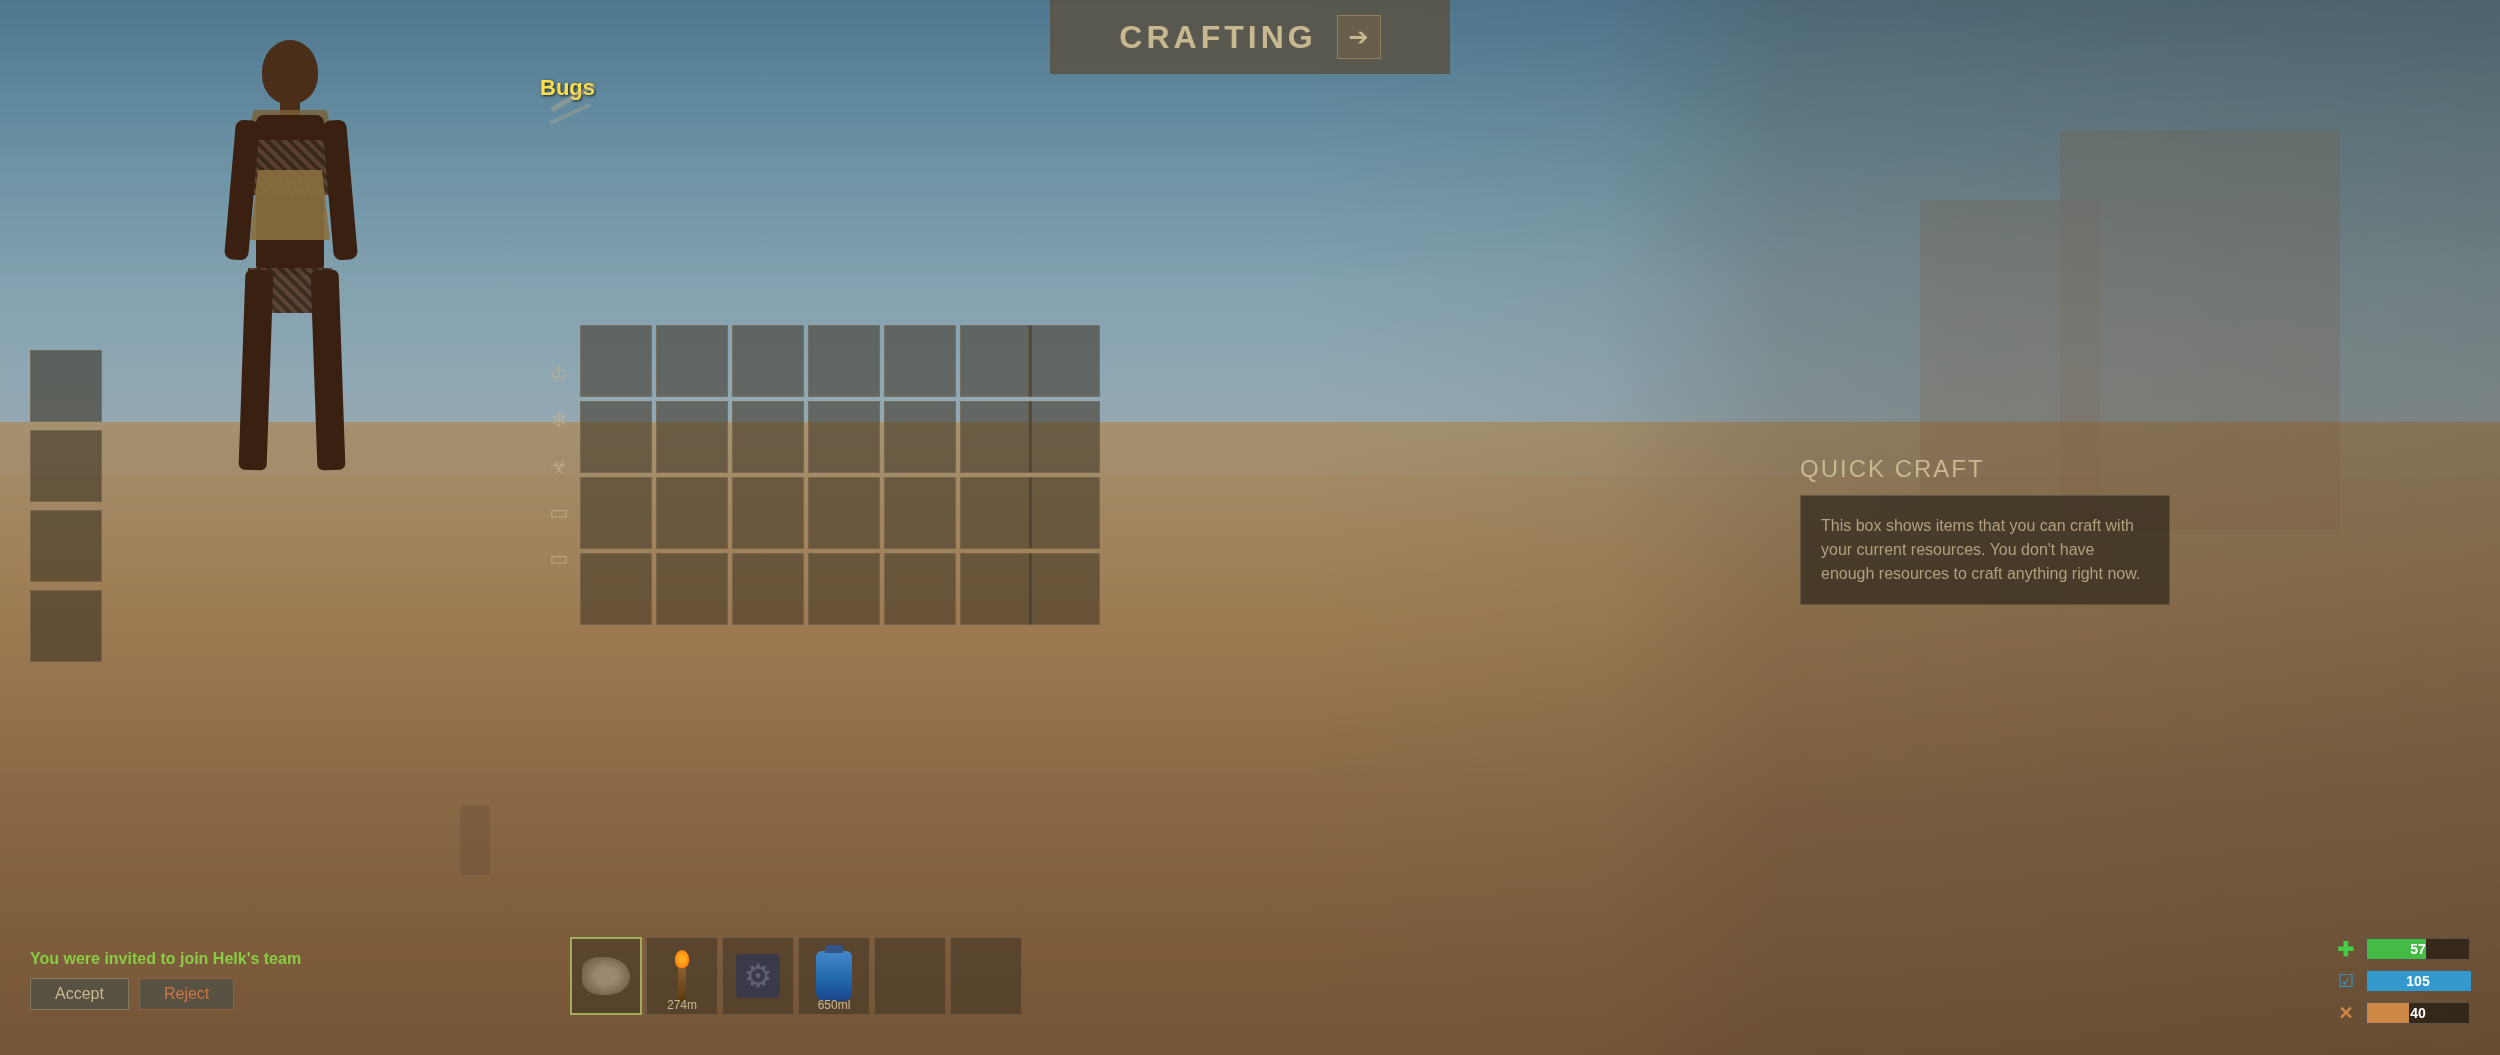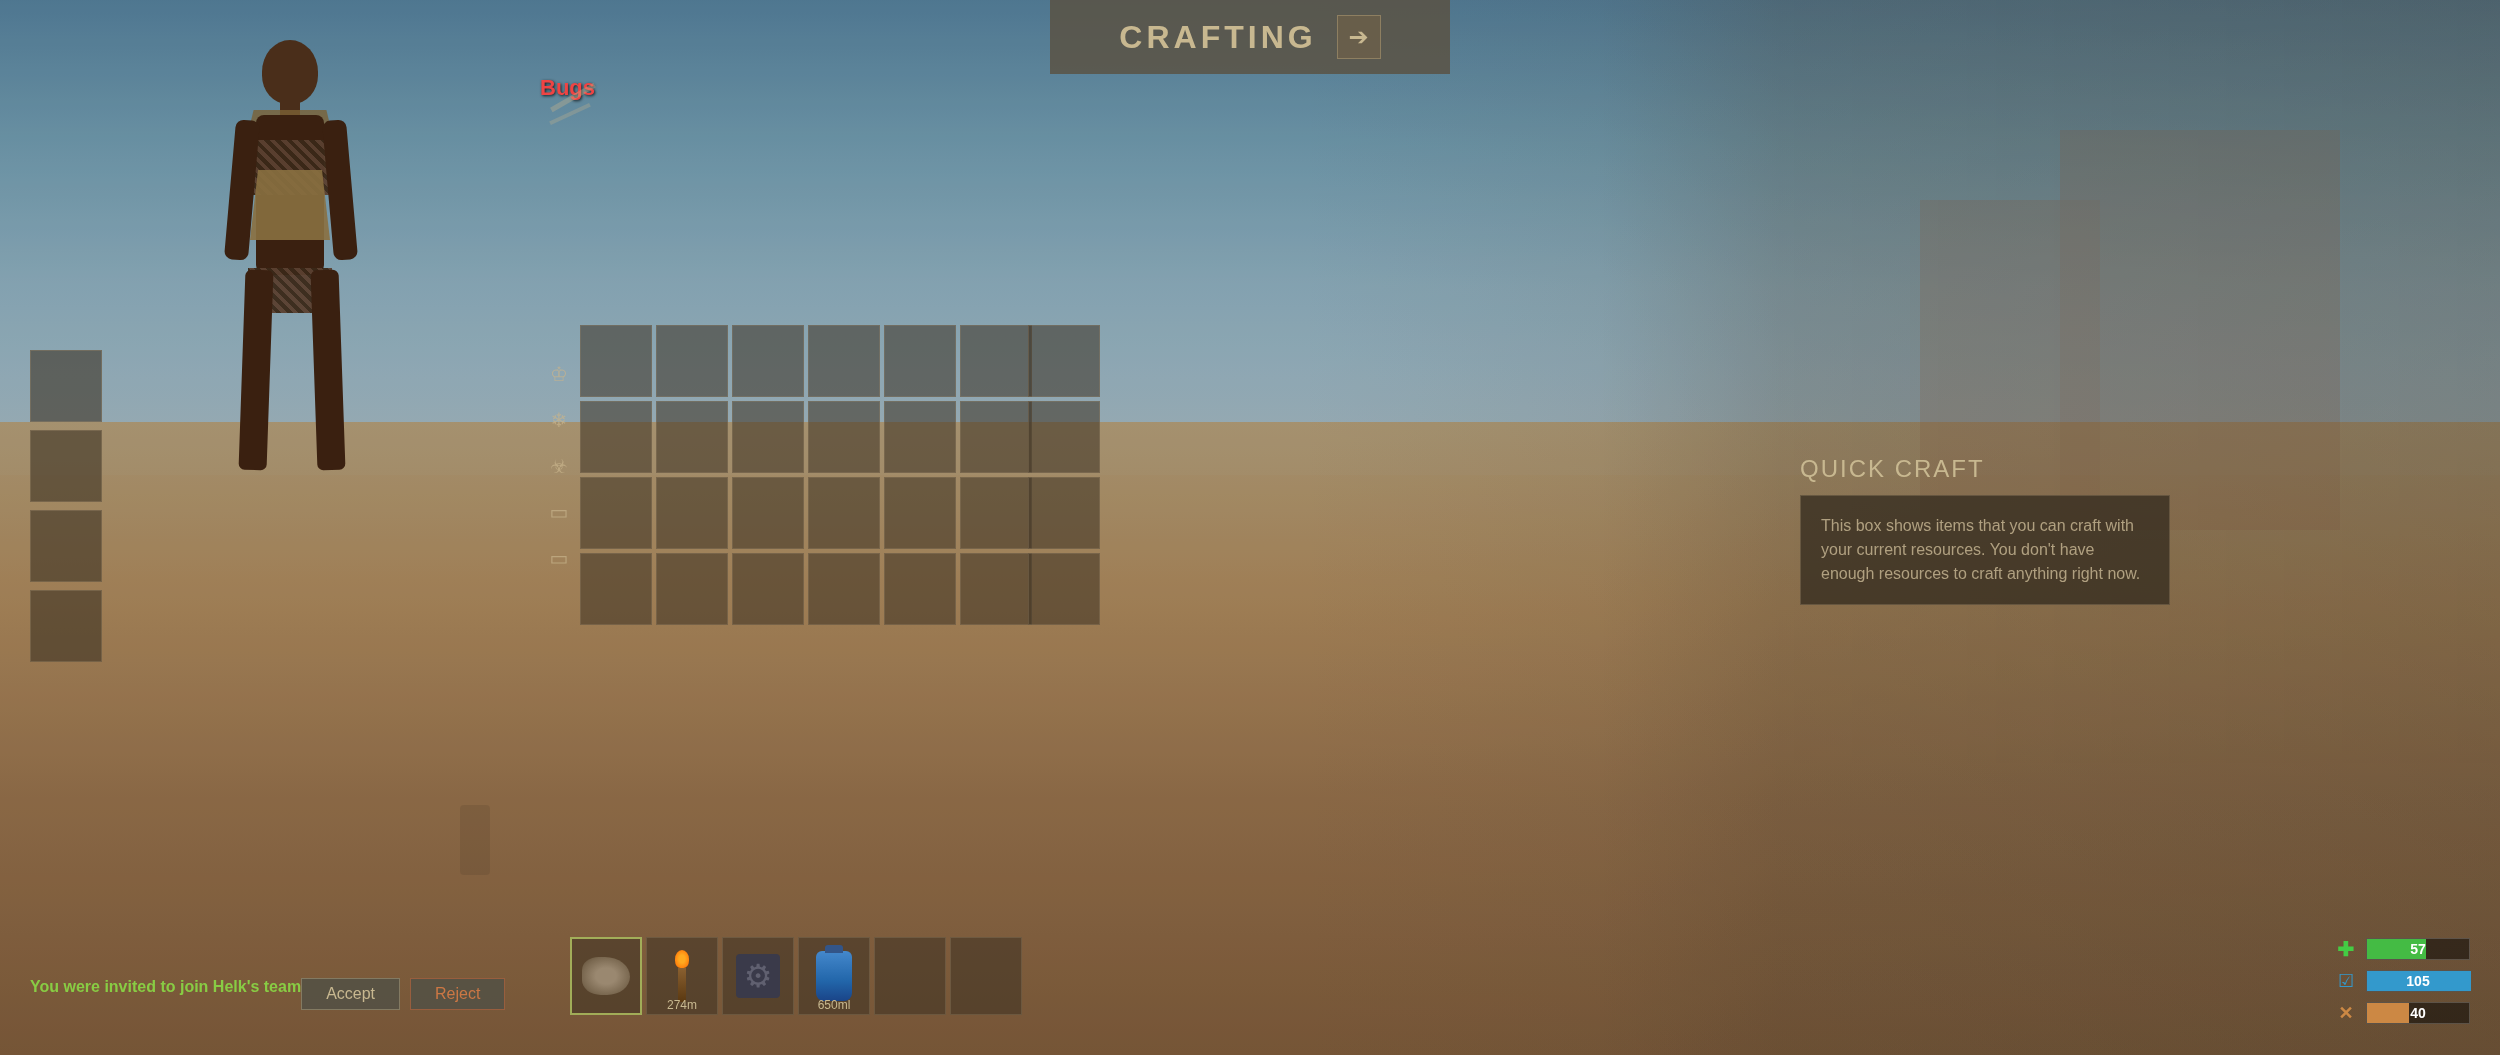--- a/index.html
+++ b/index.html
@@ -262,21 +262,21 @@
       font-size: 24px;
     }
 
     
     .character-name {
       position: absolute;
       top: 75px;
       left: 540px;
       font-size: 22px;
       font-weight: 700;
-      color: #ef4444;
+      color: #fde047;
       text-shadow: 1px 1px 3px rgba(0,0,0,0.8);
     }
 
     
     .inventory-area {
       position: absolute;
       top: 325px;
       left: 580px;
       width: 580px;
     }
@@ -461,22 +461,22 @@
       background: #335588;
       border-radius: 3px 3px 0 0;
     }
 
     
     .team-invite {
       position: absolute;
       bottom: 45px;
       left: 30px;
       display: flex;
-      flex-direction: row;
-      gap: 0;
+      flex-direction: column;
+      gap: 10px;
     }
 
     .invite-text {
       font-size: 16px;
       color: #88cc44;
       font-weight: 600;
     }
 
     .invite-buttons {
       display: flex;

